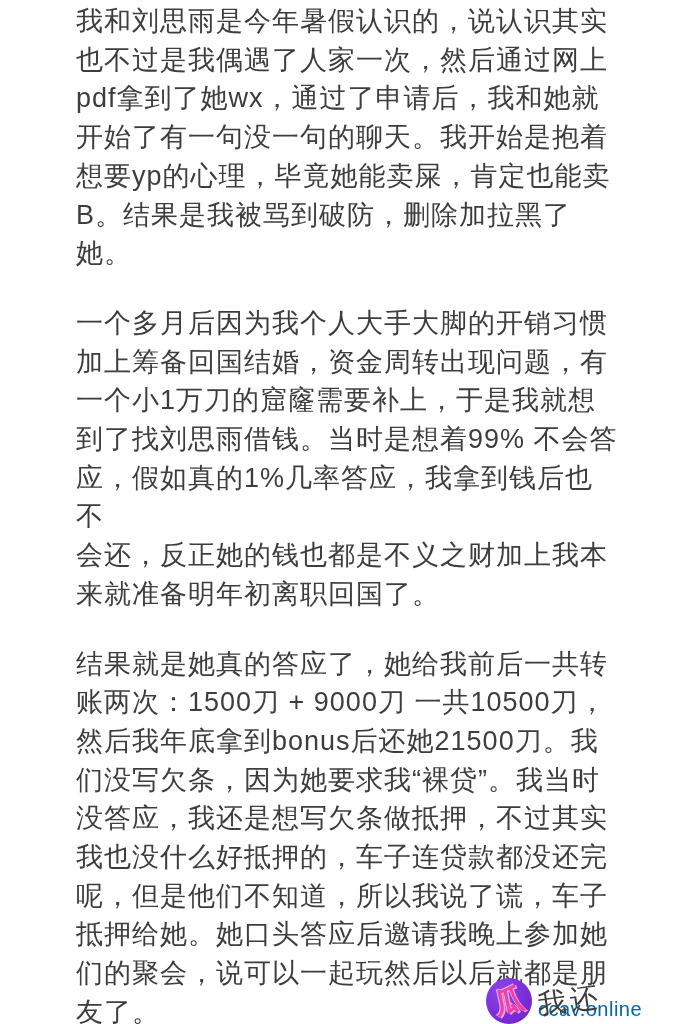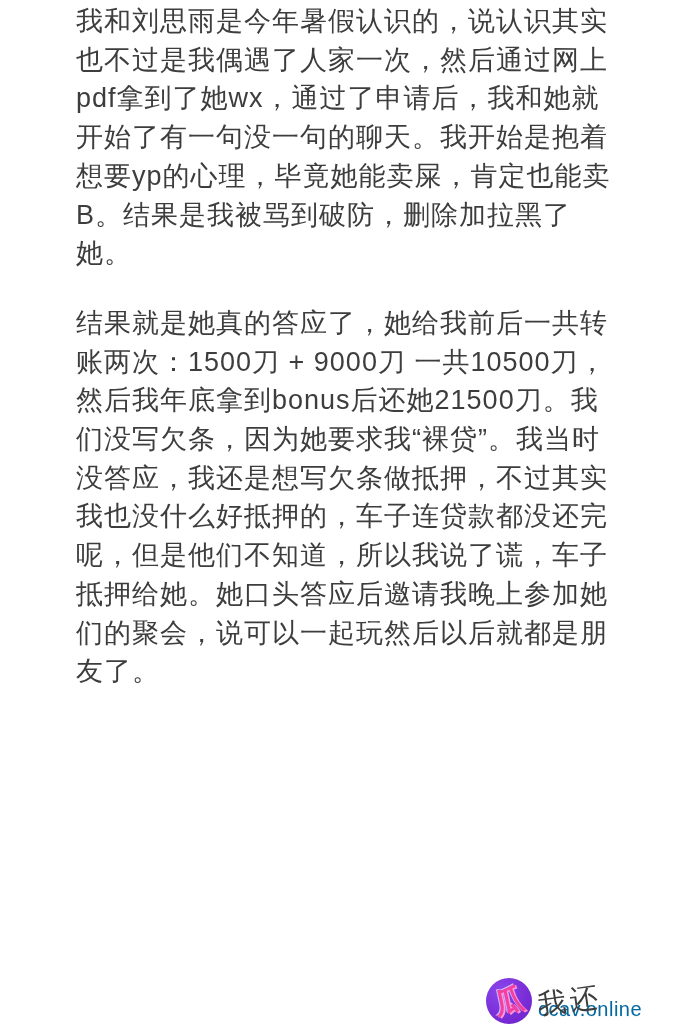--- a/index.html
+++ b/index.html
@@ -94,20 +94,27 @@
 
 <main class="page">
 
   <p class="para">我和刘思雨是今年暑假认识的，说认识其实
 也不过是我偶遇了人家一次，然后通过网上
 pdf拿到了她wx，通过了申请后，我和她就
 开始了有一句没一句的聊天。我开始是抱着
 想要yp的心理，毕竟她能卖屎，肯定也能卖
 B。结果是我被骂到破防，删除加拉黑了她。</p>
 
+  <p class="para">一个多月后因为我个人大手大脚的开销习惯
+加上筹备回国结婚，资金周转出现问题，有
+一个小1万刀的窟窿需要补上，于是我就想
+到了找刘思雨借钱。当时是想着99% 不会答
+应，假如真的1%几率答应，我拿到钱后也不
+会还，反正她的钱也都是不义之财加上我本
+来就准备明年初离职回国了。</p>
 
   <p class="para">结果就是她真的答应了，她给我前后一共转
 账两次：1500刀 + 9000刀 一共10500刀，
 然后我年底拿到bonus后还她21500刀。我
 们没写欠条，因为她要求我“裸贷”。我当时
 没答应，我还是想写欠条做抵押，不过其实
 我也没什么好抵押的，车子连贷款都没还完
 呢，但是他们不知道，所以我说了谎，车子
 抵押给她。她口头答应后邀请我晚上参加她
 们的聚会，说可以一起玩然后以后就都是朋

